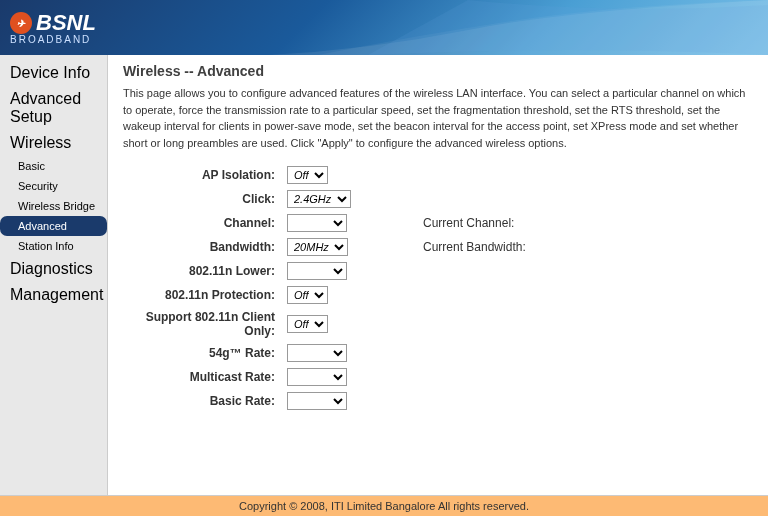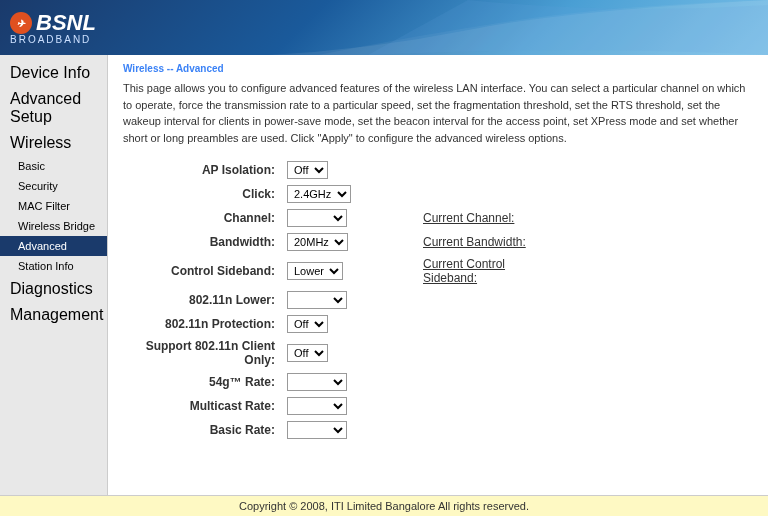--- a/index.html
+++ b/index.html
@@ -77,37 +77,38 @@
     }
     .sidebar-item {
       padding: 4px 10px;
       cursor: pointer;
       color: #000;
       font-size: 16px;
     }
     .sidebar-item.active {
       background: #1a3a6b;
       color: #fff;
+      border-radius: 7px;
     }
     .sidebar-item.sub {
       padding-left: 18px;
       font-size: 11px;
     }
 
     
     .content {
       flex: 1;
       padding: 8px 15px;
       overflow-y: auto;
       background: #fff;
     }
     .page-title {
-      font-size: 10px;
+      font-size: 14px;
       font-weight: bold;
-      color: #3b82f6;
+      color: #404040;
       margin-bottom: 6px;
     }
     .description {
       font-size: 11px;
       color: #333;
       line-height: 1.5;
       margin-bottom: 12px;
     }
 
     
@@ -127,48 +128,48 @@
       color: #333;
       font-weight: bold;
     }
     .form-table td.value {
       width: 120px;
     }
     .form-table td.current-label {
       padding-left: 20px;
       color: #333;
       width: 160px;
-      text-decoration: underline;
     }
     .form-table td.current-value {
       color: #333;
     }
 
     select {
       font-size: 11px;
       padding: 1px 2px;
       border: 1px solid #999;
       background: #fff;
+      font-style: italic;
     }
     input[type="text"] {
       font-size: 11px;
       padding: 1px 2px;
       border: 1px solid #999;
       width: 100px;
       height: 18px;
     }
 
     
     .footer {
       text-align: center;
       font-size: 11px;
       color: #333;
       padding: 4px;
       border-top: 1px solid #ccc;
-      background: #fef9c3;
+      background: #fdba74;
     }
   </style>
 </head>
 <body>
 
 <div class="header">
   <div class="header-logo">
     <div class="logo-bsnl">
       <div class="logo-icon">✈</div>
       <span>BSNL</span>
@@ -185,21 +186,20 @@
 </div>
 
 <div class="main-layout">
 
   <div class="sidebar">
     <div class="sidebar-item">Device Info</div>
     <div class="sidebar-item">Advanced Setup</div>
     <div class="sidebar-item">Wireless</div>
     <div class="sidebar-item sub">Basic</div>
     <div class="sidebar-item sub">Security</div>
-    <div class="sidebar-item sub">MAC Filter</div>
     <div class="sidebar-item sub">Wireless Bridge</div>
     <div class="sidebar-item sub active">Advanced</div>
     <div class="sidebar-item sub">Station Info</div>
     <div class="sidebar-item">Diagnostics</div>
     <div class="sidebar-item">Management</div>
   </div>
 
   <div class="content">
     <div class="page-title">Wireless -- Advanced</div>
     <div class="description">This page allows you to configure advanced features of the wireless LAN interface. You can select a particular channel on which to operate, force the transmission rate to a particular speed, set the fragmentation threshold, set the RTS threshold, set the wakeup interval for clients in power-save mode, set the beacon interval for the access point, set XPress mode and set whether short or long preambles are used. Click "Apply" to configure the advanced wireless options.</div>
@@ -246,30 +246,20 @@
         <td class="label">Bandwidth:</td>
         <td class="value">
           <select>
             <option>20MHz</option><option>40MHz</option>
           </select>
         </td>
         <td class="current-label">Current Bandwidth:</td>
         <td class="current-value"></td>
       </tr>
 
-      <tr>
-        <td class="label">Control Sideband:</td>
-        <td class="value">
-          <select>
-            <option>Lower</option><option>Upper</option>
-          </select>
-        </td>
-        <td class="current-label">Current Control Sideband:</td>
-        <td class="current-value"></td>
-      </tr>
 
       <tr>
         <td class="label">802.11n Lower:</td>
         <td class="value">
           <select style="width:60px;">
             <option></option>
           </select>
         </td>
         <td class="current-label"></td>
         <td class="current-value"></td>

